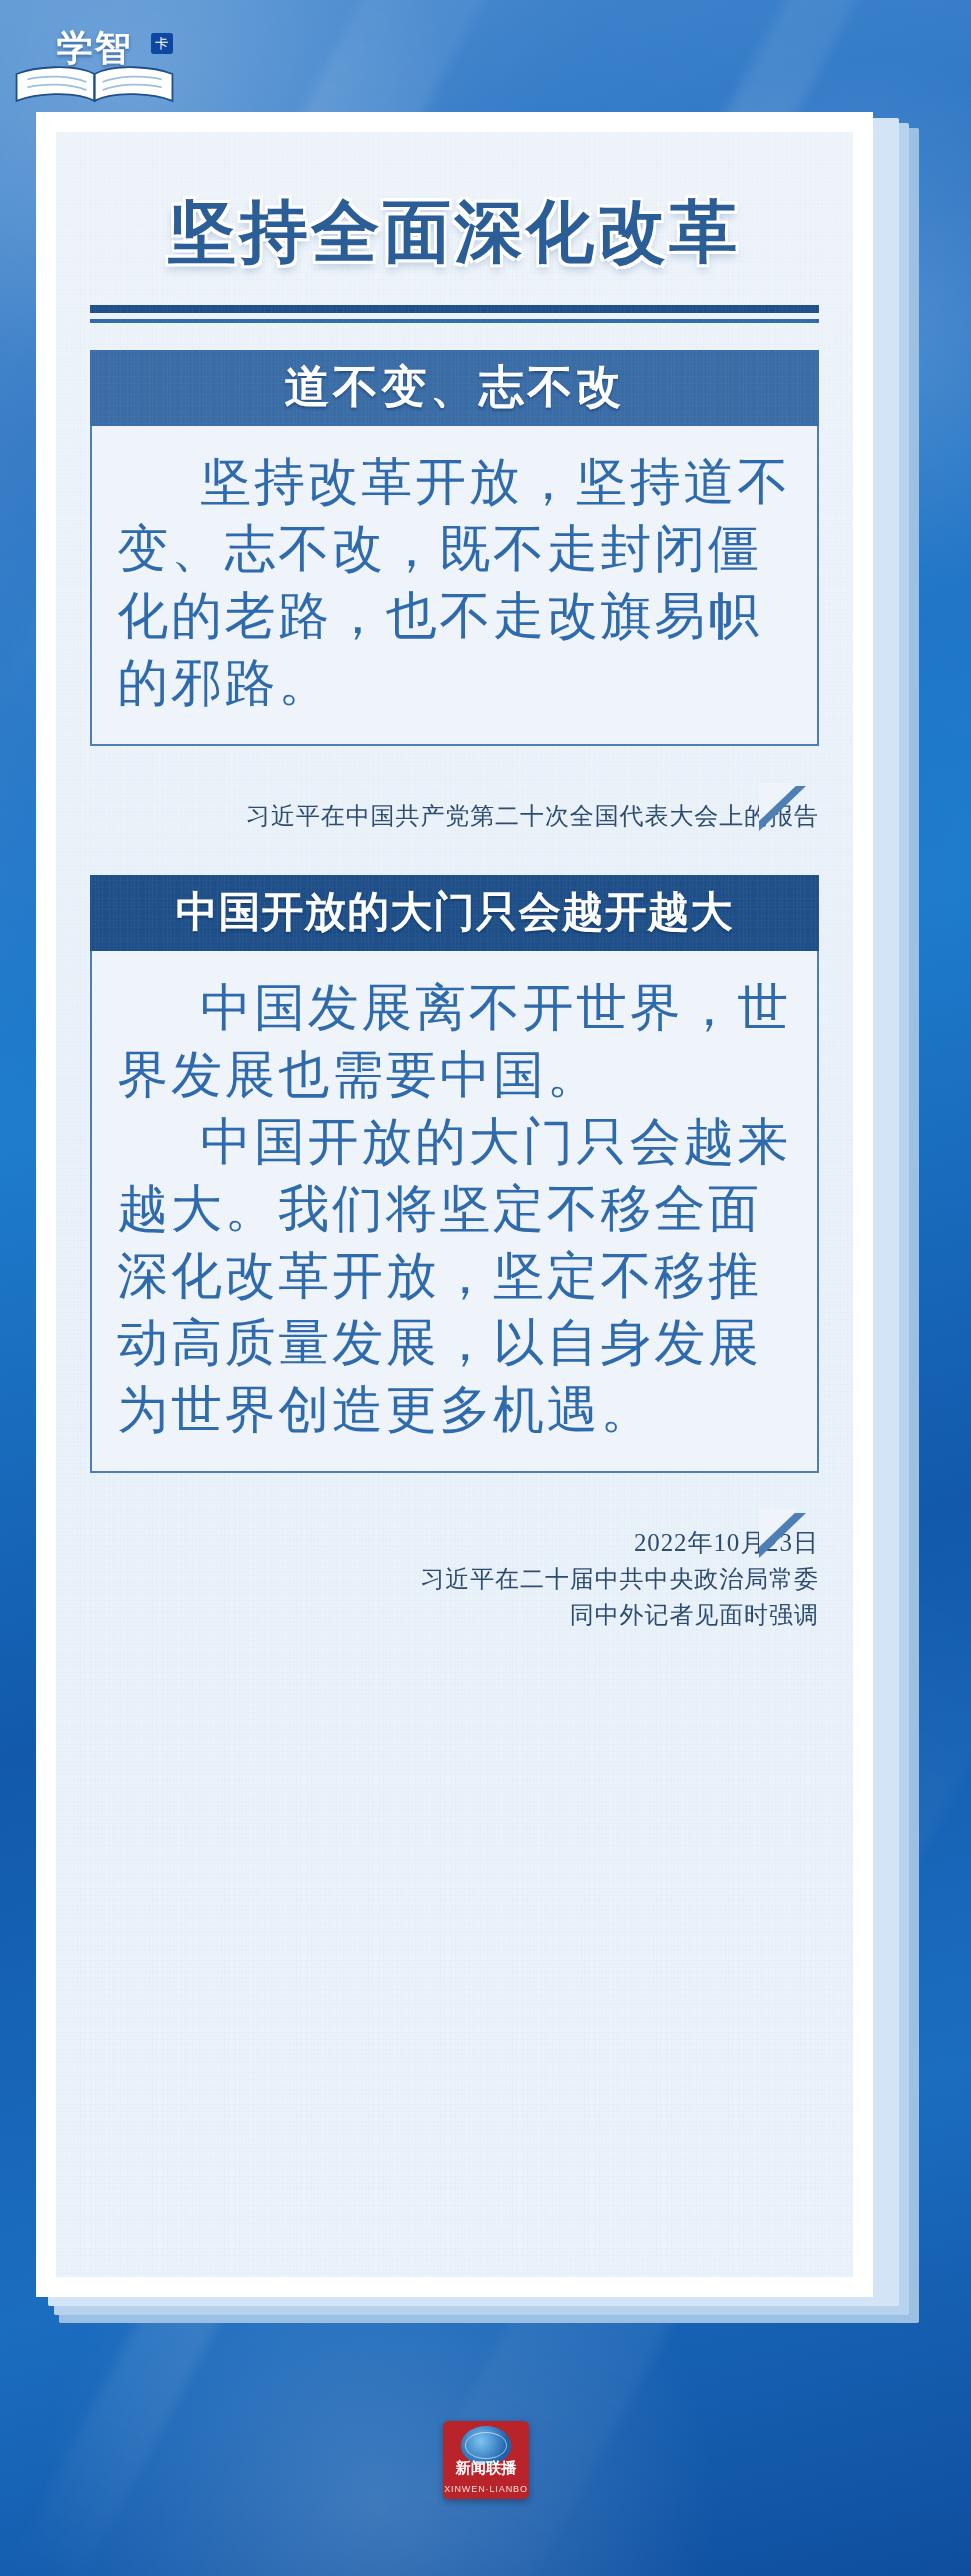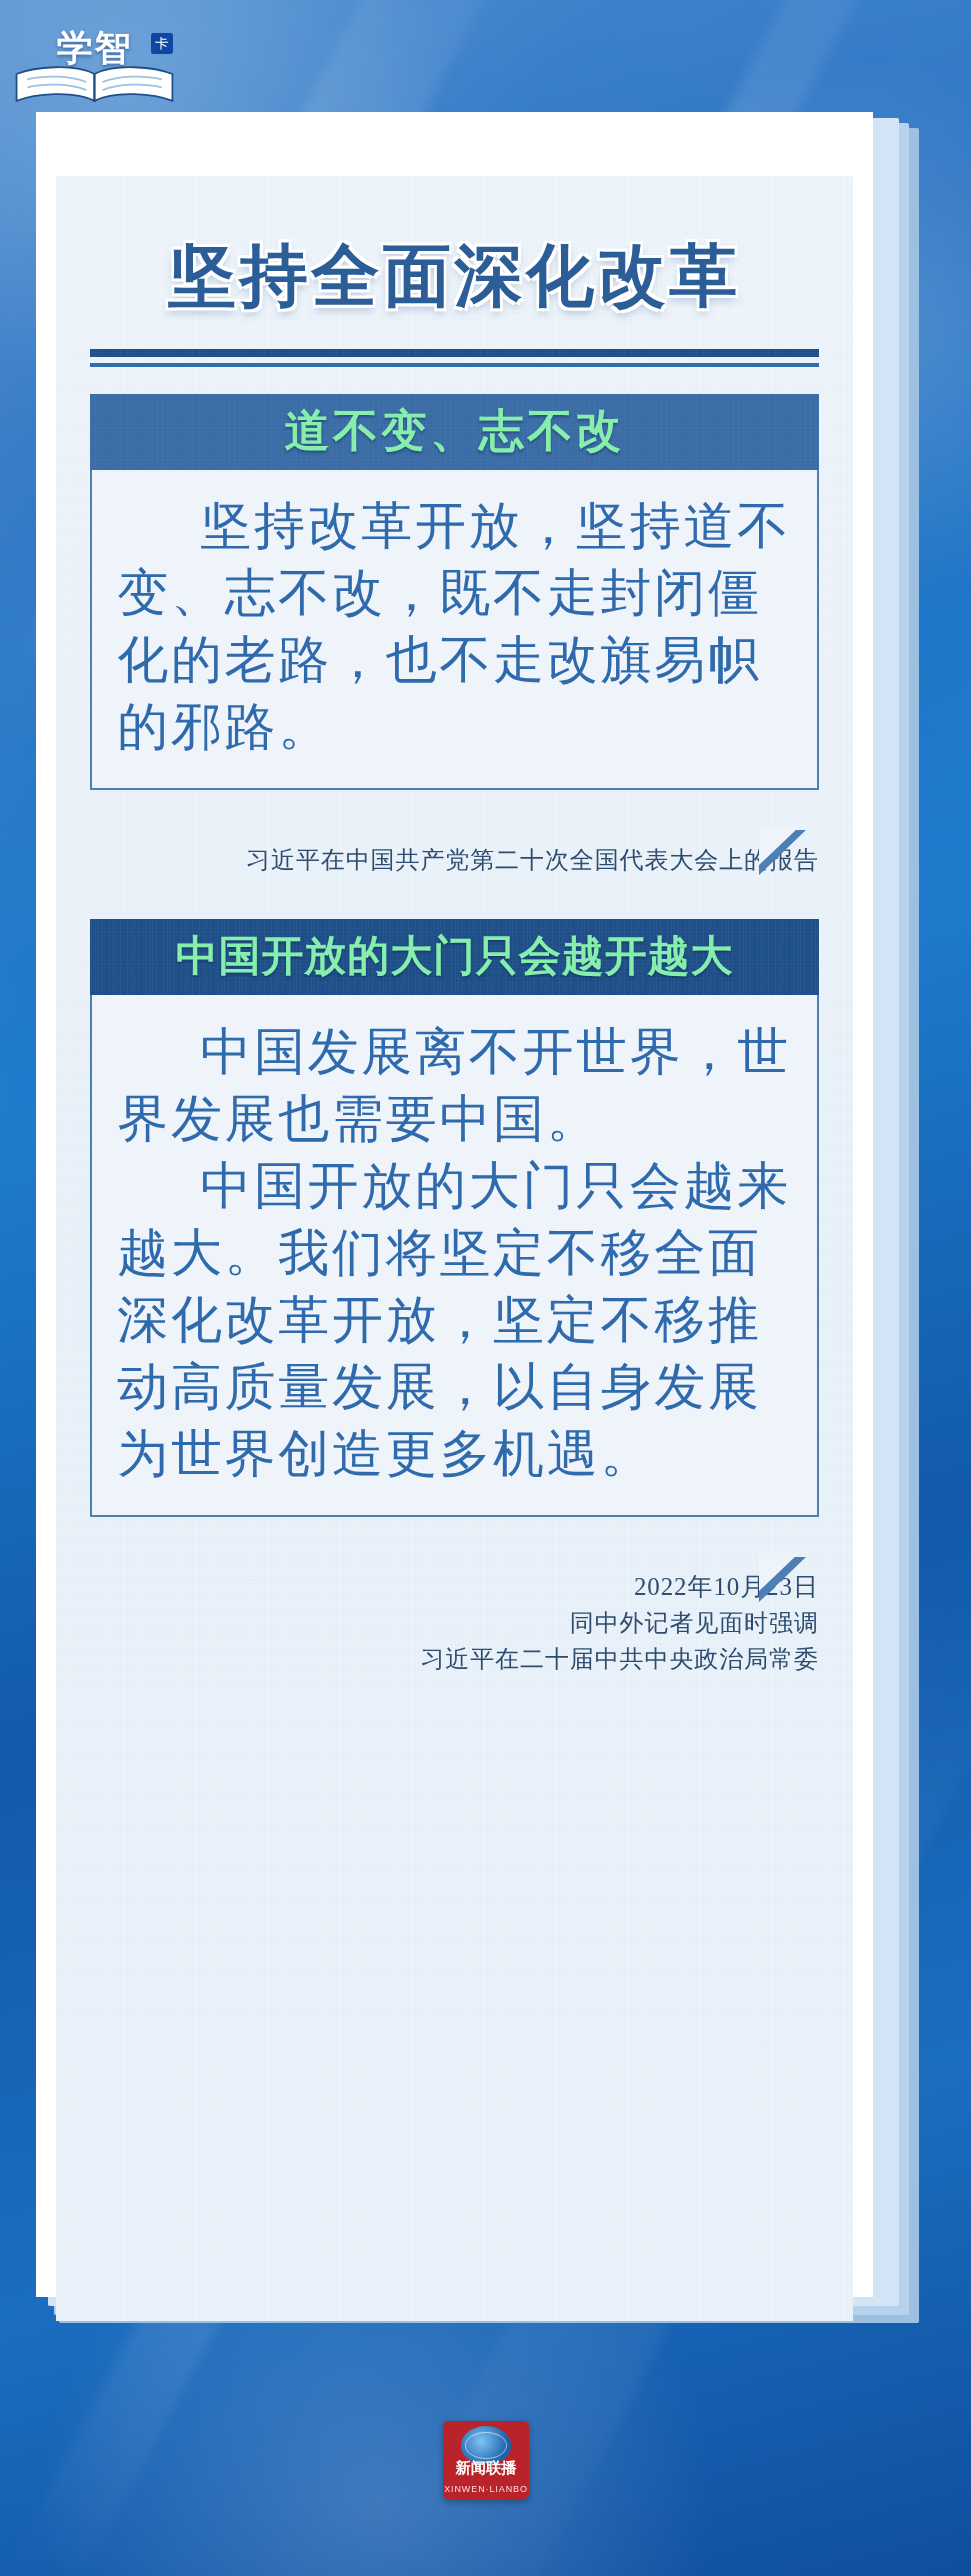--- a/index.html
+++ b/index.html
@@ -118,21 +118,20 @@
     height: 2185px;
     background: #ffffff;
     padding: 20px;
   }
   .card-inner {
     width: 100%;
     height: 100%;
     background: linear-gradient(180deg, #eef4fa 0%, #e9f1f9 50%, #eaf2fa 100%);
     position: relative;
     padding: 31px 27px 27px 27px;
-    margin-top: 44px;
   }
   .paper-noise {
     position: absolute;
     inset: 0;
     opacity: .5;
     background-image:
       repeating-linear-gradient(90deg, rgba(255,255,255,0) 0 2.7px, rgba(180,200,220,0.10) 2.7px 3.6px),
       repeating-linear-gradient(0deg, rgba(255,255,255,0) 0 2.7px, rgba(180,200,220,0.08) 2.7px 3.6px);
     pointer-events: none;
   }
@@ -169,21 +168,21 @@
     height: 3.6px;
     background: #2f6aad;
     margin-top: 6.3px;
   }
 
   
   .quote-block { margin: 0 7.2px 3.6px 7.2px; }
 
   .quote-head {
     background: #3a6ca6;
-    color: #86efac;
+    color: #ffffff;
     text-align: center;
     font-family: "Liberation Sans", sans-serif;
     font-weight: bold;
     font-size: 45px;
     line-height: 74px;
     letter-spacing: 3.6px;
     text-shadow: 0 1.8px 2.7px rgba(0,30,70,.4);
     height: 76px;
   }
   .quote-head.wide {
@@ -359,22 +358,22 @@
       <div class="quote-block">
         <div class="quote-head wide">中国开放的大门只会越开越大</div>
         <div class="quote-body">
           <p>中国发展离不开世界，世界发展也需要中国。</p>
           <p>中国开放的大门只会越来越大。我们将坚定不移全面深化改革开放，坚定不移推动高质量发展，以自身发展为世界创造更多机遇。</p>
           <span class="tail"></span>
         </div>
       </div>
       <div class="attrib">
         <div class="date">2022年10月23日</div>
+        <div>习近平在二十届中共中央政治局常委</div>
         <div>同中外记者见面时强调</div>
-        <div>习近平在二十届中共中央政治局常委</div>
       </div>
 
     </div>
   </div>
 </div>
 
 <div class="footer">
   <div class="xw-logo">
     <div class="xw-globe"></div>
     <div class="xw-cn">新闻联播</div>

